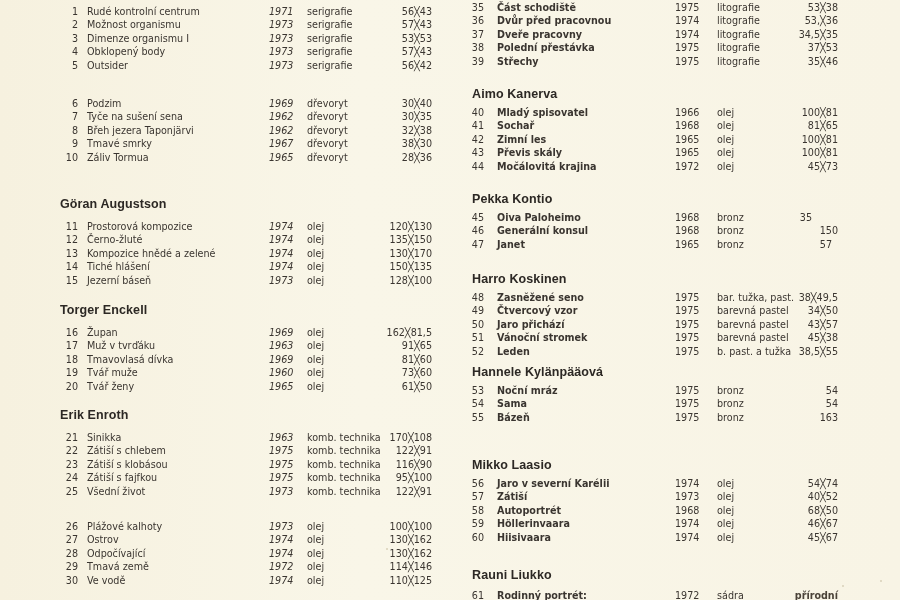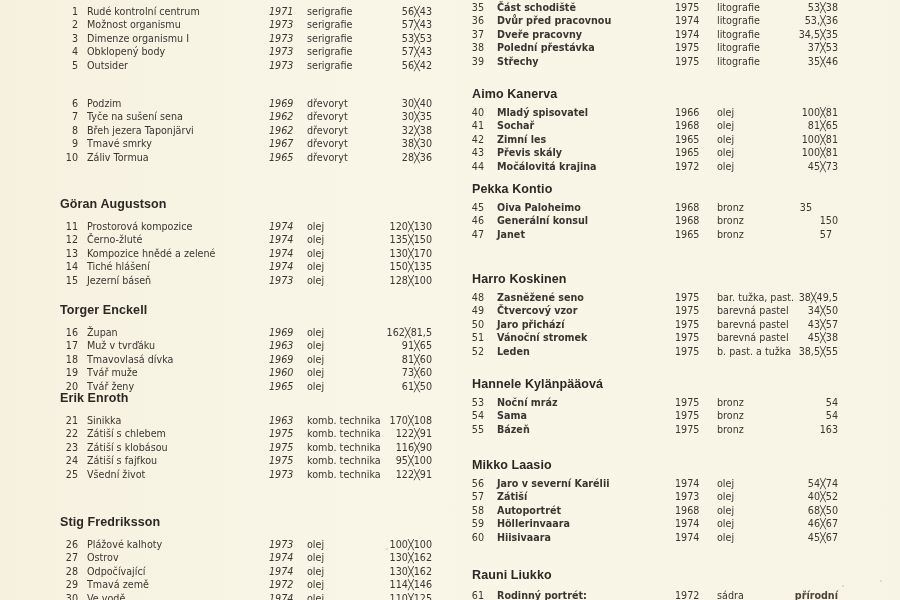--- a/index.html
+++ b/index.html
@@ -199,21 +199,21 @@
         </div>
       <div class="row">
           <span class="num">20</span>
           <span class="title">Tvář ženy</span>
           <span class="year">1965</span>
           <span class="tech">olej</span>
           <span class="dim">61╳50</span>
         </div>
     </div>
 
-    <div class="section" style="top:389px">
+    <div class="section" style="top:406px">
       <h2 class="artist">Erik Enroth</h2>
       <div style="height:7px"></div>
       <div class="row">
           <span class="num">21</span>
           <span class="title">Sinikka</span>
           <span class="year">1963</span>
           <span class="tech">komb. technika</span>
           <span class="dim">170╳108</span>
         </div>
       <div class="row">
@@ -240,21 +240,20 @@
       <div class="row">
           <span class="num">25</span>
           <span class="title">Všední život</span>
           <span class="year">1973</span>
           <span class="tech">komb. technika</span>
           <span class="dim">122╳91</span>
         </div>
     </div>
 
     <div class="section" style="top:513px">
-      <h2 class="artist">Stig Fredriksson</h2>
       <div style="height:7px"></div>
       <div class="row">
           <span class="num">26</span>
           <span class="title">Plážové kalhoty</span>
           <span class="year">1973</span>
           <span class="tech">olej</span>
           <span class="dim">100╳100</span>
         </div>
       <div class="row">
           <span class="num">27</span>
@@ -360,21 +359,21 @@
         </div>
       <div class="row">
           <span class="num">44</span>
           <span class="title">Močálovitá krajina</span>
           <span class="year">1972</span>
           <span class="tech">olej</span>
           <span class="dim">45╳73</span>
         </div>
     </div>
 
-    <div class="section" style="top:180px">
+    <div class="section" style="top:190px">
       <h2 class="artist">Pekka Kontio</h2>
       <div style="height:3px"></div>
       <div class="row">
           <span class="num">45</span>
           <span class="title">Oiva Paloheimo</span>
           <span class="year">1968</span>
           <span class="tech">bronz</span>
           <span class="dim" style="right:40px">35</span>
         </div>
       <div class="row">
@@ -426,21 +425,21 @@
         </div>
       <div class="row">
           <span class="num">52</span>
           <span class="title">Leden</span>
           <span class="year">1975</span>
           <span class="tech">b. past. a tužka</span>
           <span class="dim">38,5╳55</span>
         </div>
     </div>
 
-    <div class="section" style="top:375px">
+    <div class="section" style="top:363px">
       <h2 class="artist">Hannele Kylänpääová</h2>
       <div style="height:3px"></div>
       <div class="row">
           <span class="num">53</span>
           <span class="title">Noční mráz</span>
           <span class="year">1975</span>
           <span class="tech">bronz</span>
           <span class="dim">54</span>
         </div>
       <div class="row">

